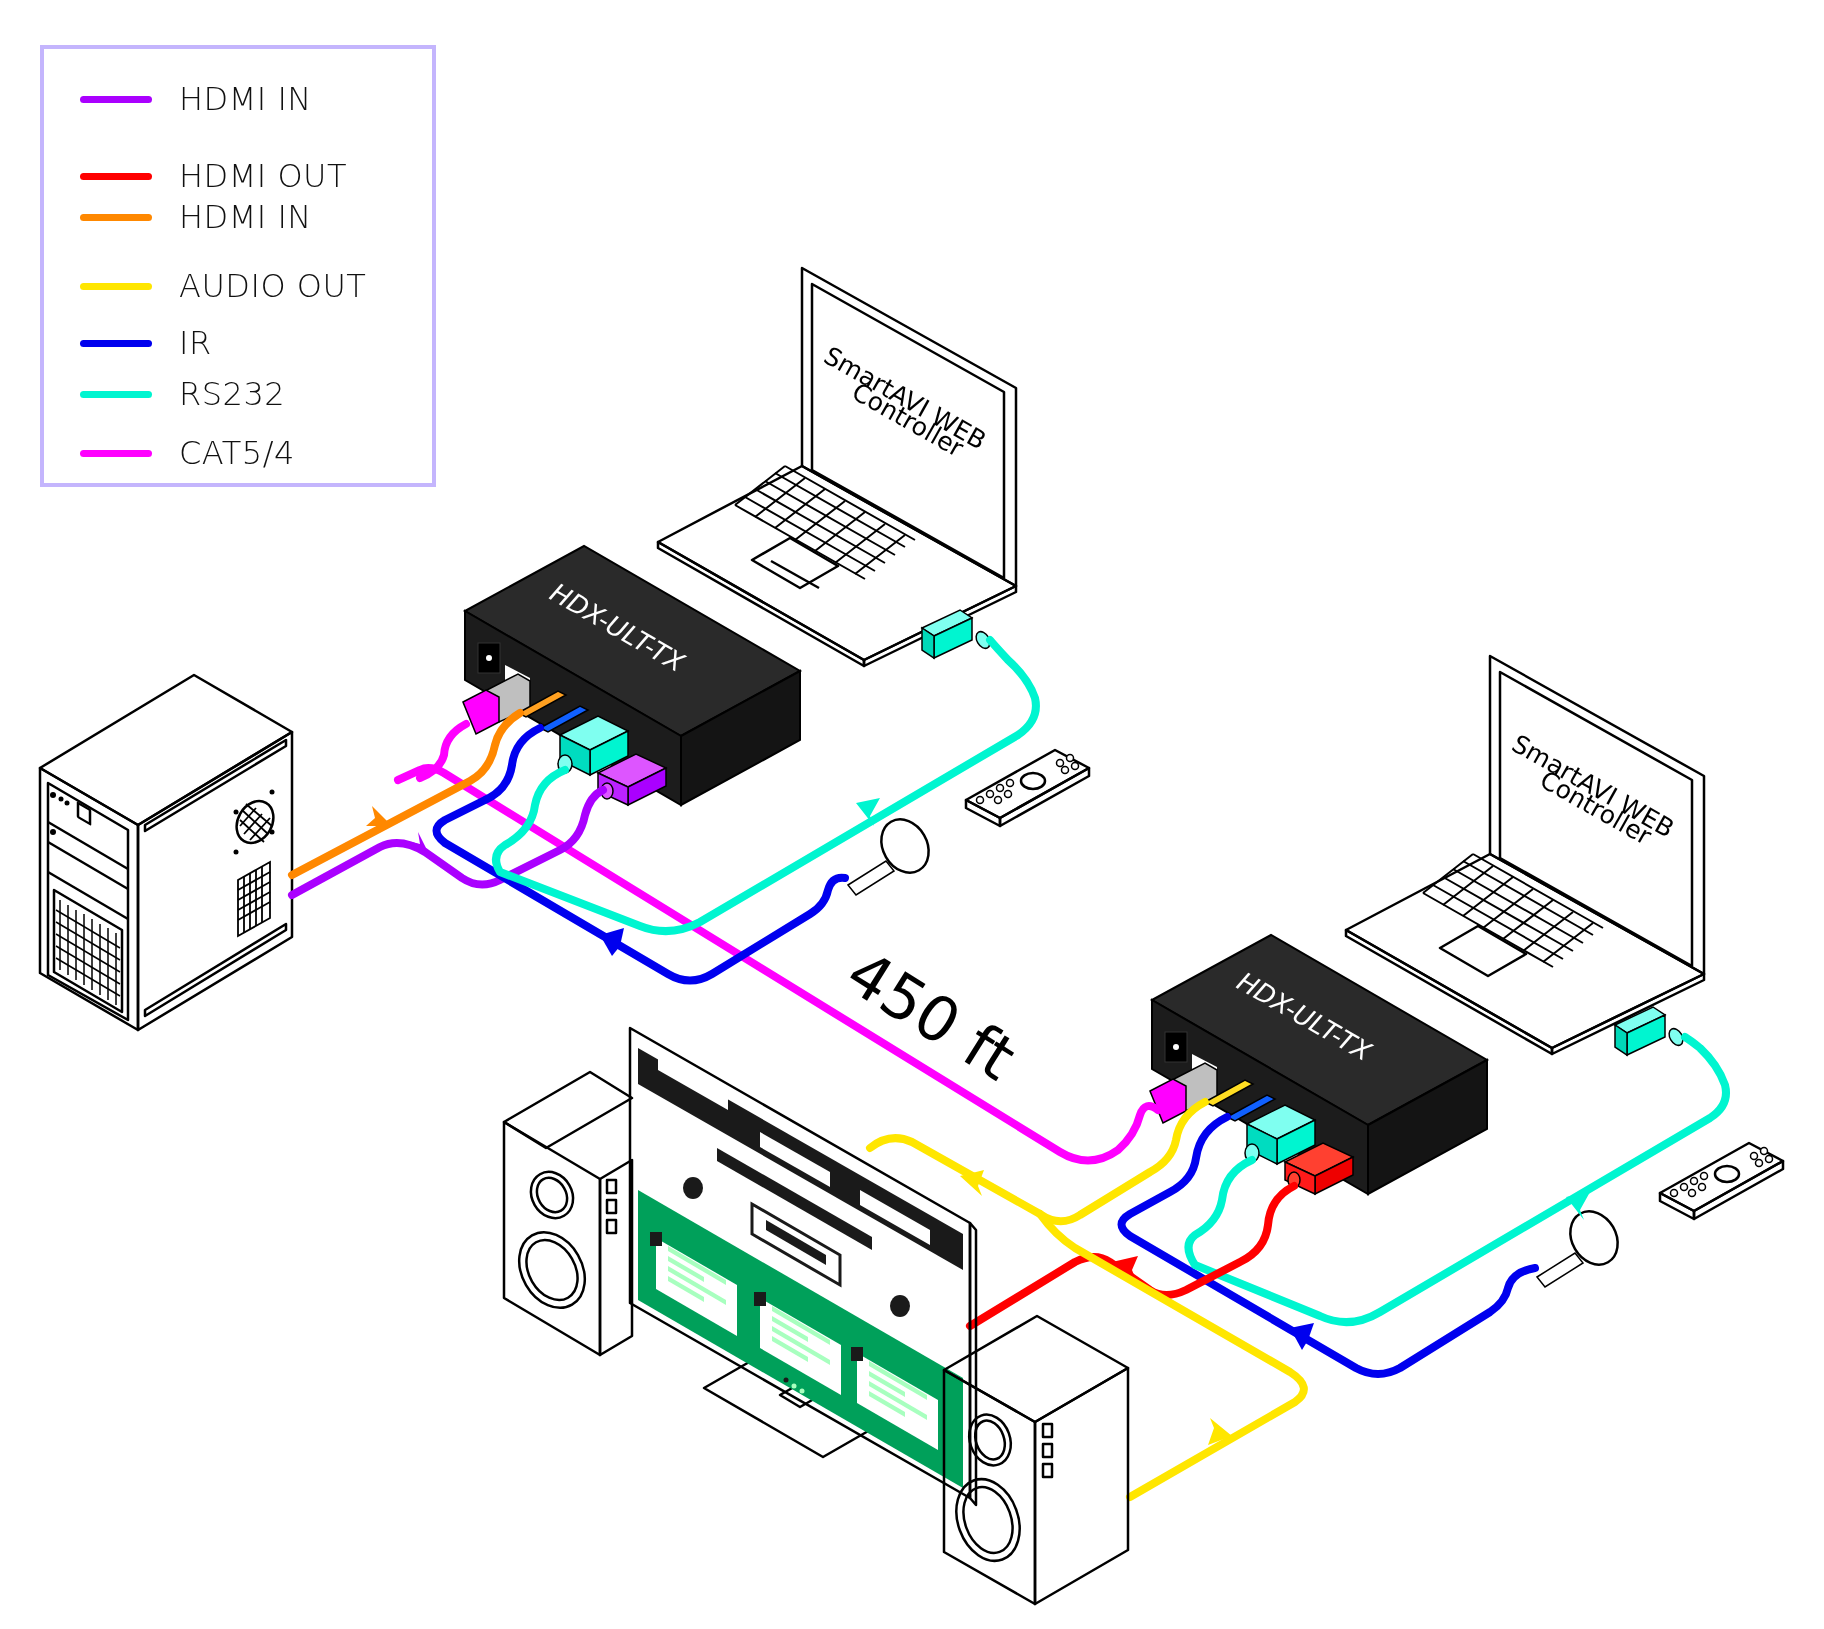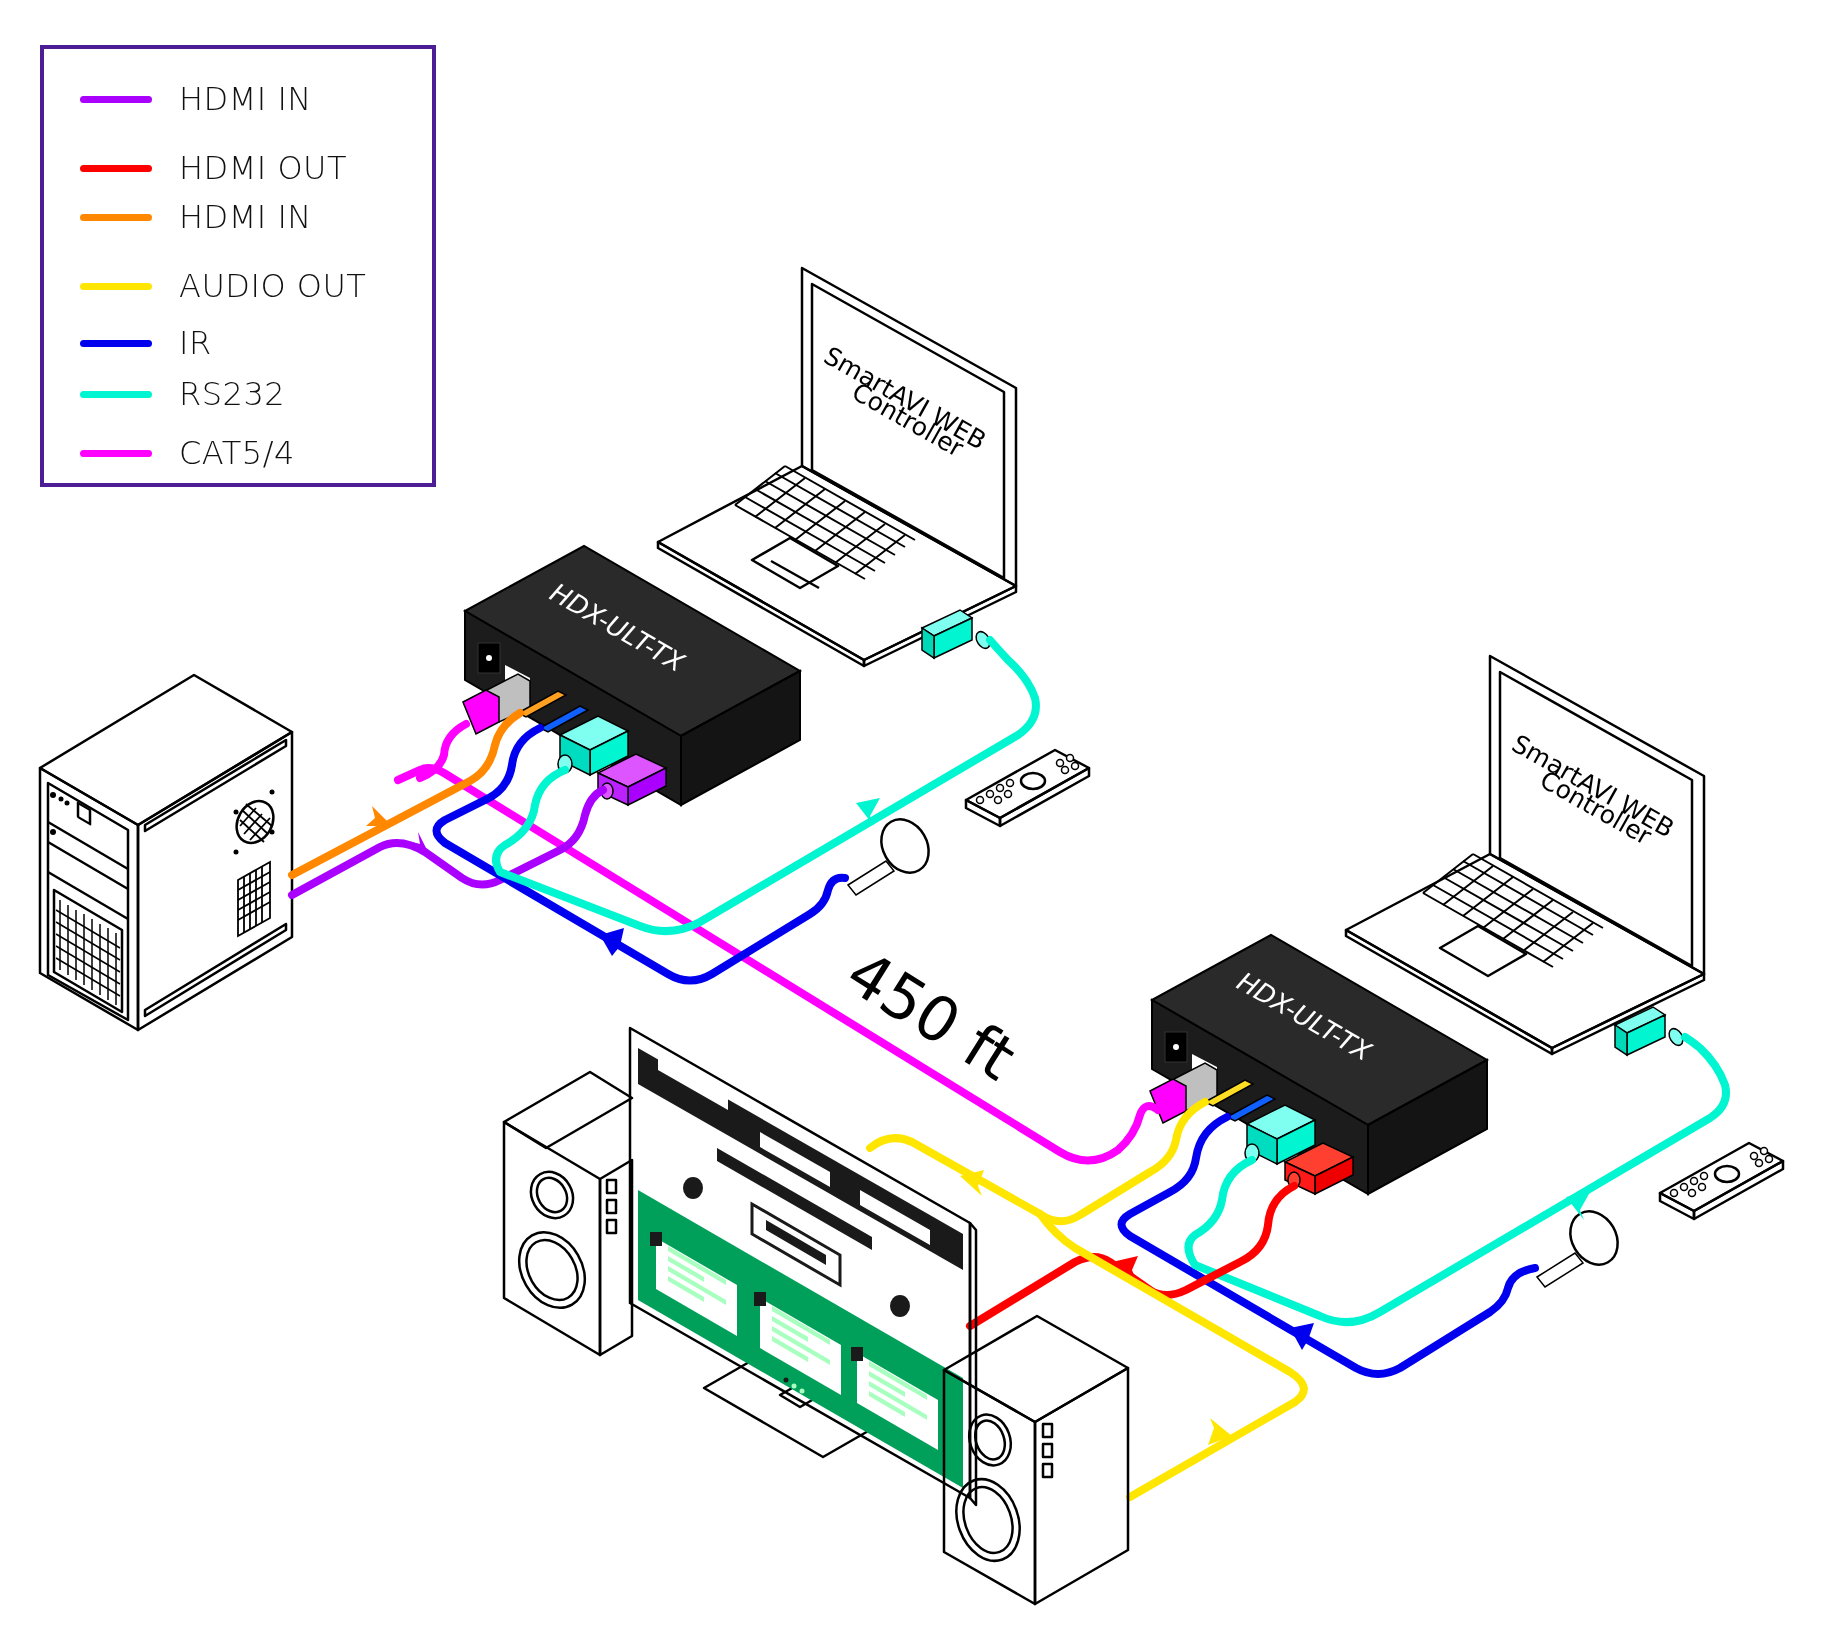--- a/index.html
+++ b/index.html
@@ -1,20 +1,20 @@
 <!DOCTYPE html>
 <html><head>
 <meta charset="utf-8">
 <style>
   html, body { margin: 0; padding: 0; background: #ffffff; }
   body { width: 1824px; height: 1629px; position: relative; overflow: hidden; font-family: "DejaVu Sans", sans-serif; }
   #scene { position: absolute; left: 0; top: 0; }
   .legend {
     position: absolute; left: 40px; top: 45px; width: 396px; height: 442px;
-    border: 4px solid #4c1d95; background: #fff; box-sizing: border-box;
+    border: 4px solid #c4b5fd; background: #fff; box-sizing: border-box;
   }
   .legend-row { position: absolute; left: 36px; height: 40px; display: flex; align-items: center; }
   .legend-swatch { width: 72px; height: 7px; border-radius: 4px; }
   .legend-label { margin-left: 27px; font-family: "DejaVu Sans", sans-serif; font-weight: 300; font-size: 32px; color: #111; letter-spacing: 0.5px; }
   .stroke { fill: none; stroke: #000; stroke-width: 2.5; stroke-linejoin: round; }
   .cable { fill: none; stroke-width: 8; stroke-linecap: round; stroke-linejoin: round; }
   .lbl { font-family: "DejaVu Sans", sans-serif; }
 </style>
 </head>
 <body>
@@ -310,21 +310,21 @@
   </g>
 
   <text class="lbl" font-size="62" fill="#000" transform="translate(842,985) rotate(32)">450 ft</text>
 </svg>
 
 <div class="legend">
   <div class="legend-row" style="top:30px">
     <span class="legend-swatch" style="background:#aa00ff"></span>
     <span class="legend-label">HDMI IN</span>
   </div>
-  <div class="legend-row" style="top:99px">
+  <div class="legend-row" style="top:107px">
     <span class="legend-swatch" style="background:#ff0000"></span>
     <span class="legend-label">HDMI OUT</span>
   </div>
   <div class="legend-row" style="top:148px">
     <span class="legend-swatch" style="background:#ff8800"></span>
     <span class="legend-label">HDMI IN</span>
   </div>
   <div class="legend-row" style="top:217px">
     <span class="legend-swatch" style="background:#ffe600"></span>
     <span class="legend-label">AUDIO OUT</span>

